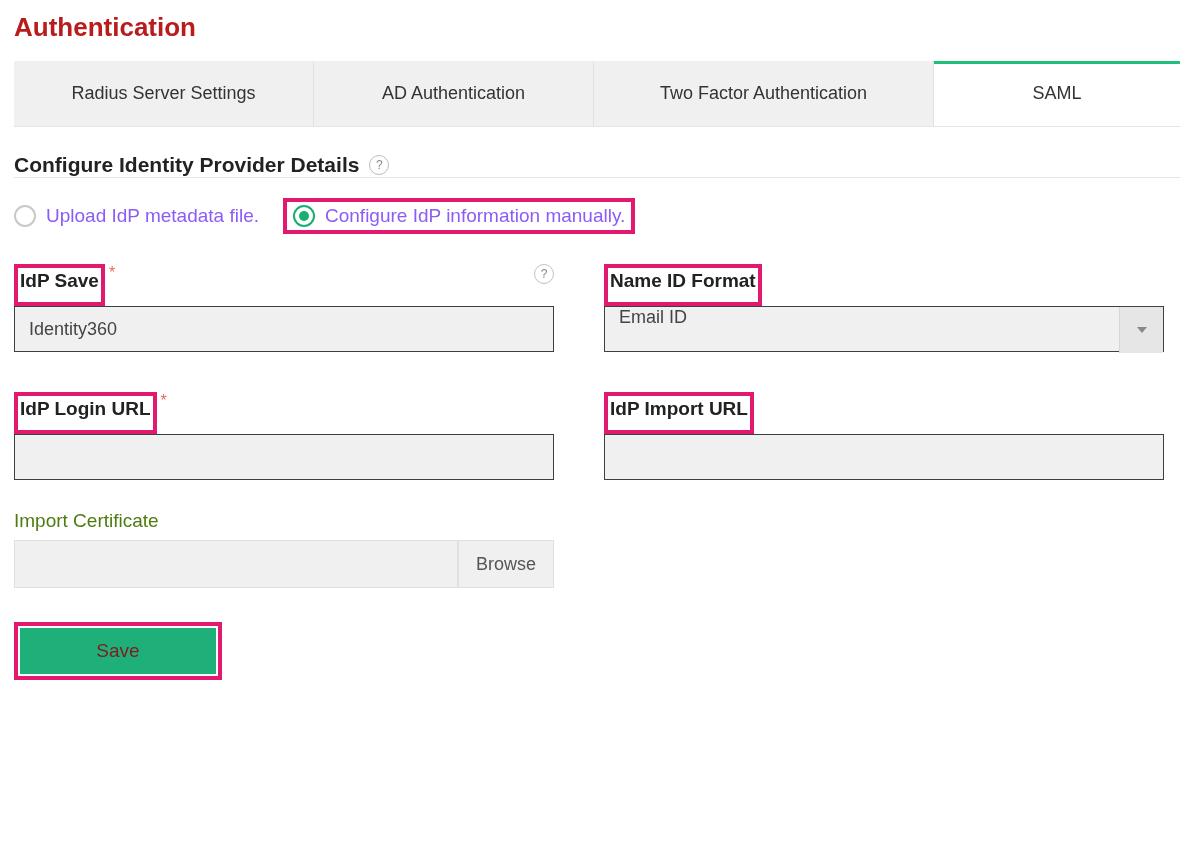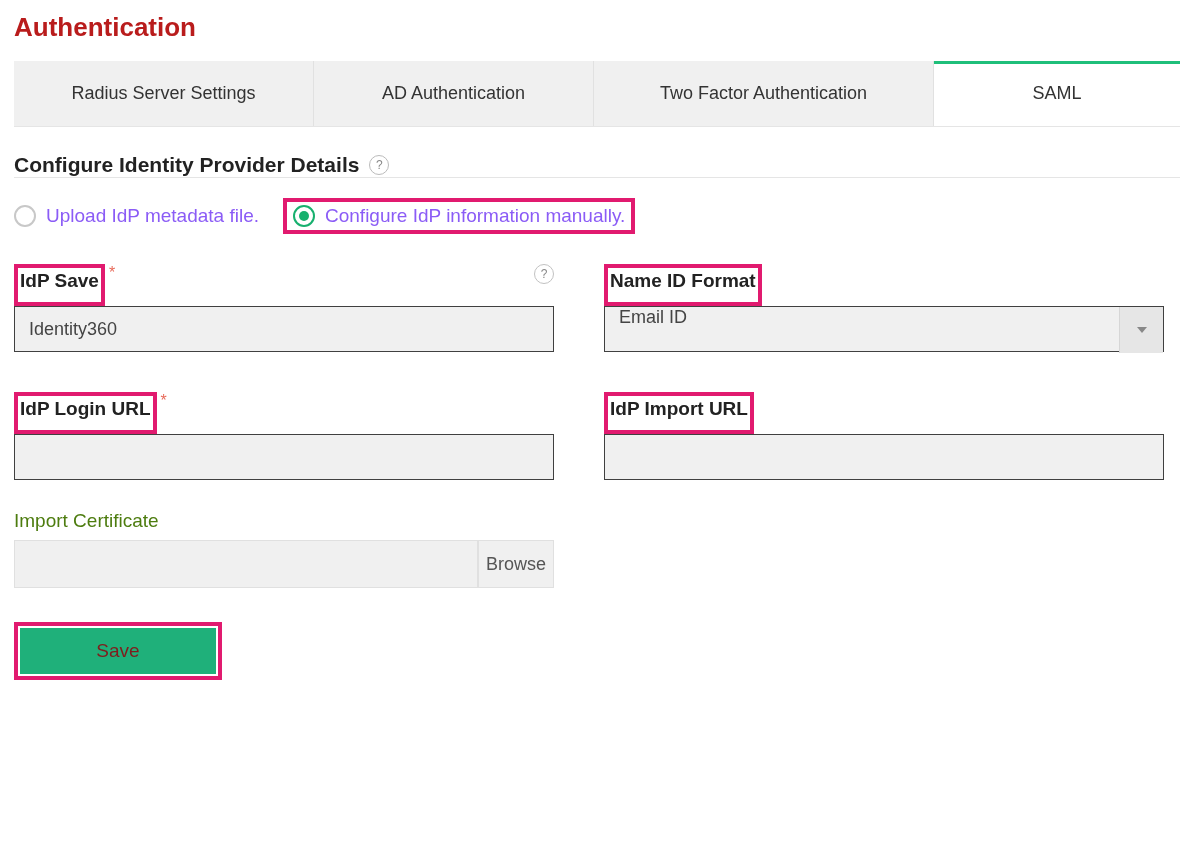--- a/index.html
+++ b/index.html
@@ -127,21 +127,21 @@
   }
   .select-caret::after{
     content:""; width:0;height:0;border-left:5px solid transparent;border-right:5px solid transparent;border-top:6px solid #888;
   }
   .row-spacer { height: 24px; }
   .cert-section { margin-top: 30px; width:540px;}
   .import-label { font-size:19px; color:#4d7c0f; margin:14px 0 8px 0;}
   .import-row { display:flex; width:100%; height:48px;}
   .import-input { flex:1; background:#f0f0f0; border:1px solid #e0e0e0;}
   .browse-btn {
-    width:76px; background:#f0f0f0; border:1px solid #e0e0e0;
+    width:96px; background:#f0f0f0; border:1px solid #e0e0e0;
     font-size:18px; color:#555; cursor:pointer;
   }
   .save-wrap { margin-top: 34px;}
   .save-btn {
     width:196px; height:46px; background:#1fb07a; border:none;
     color:#7f1d1d; font-size:19px; cursor:pointer;
   }
   .help-small {
     width: 20px; height: 20px; border-radius:50%; border:1px solid #c2c2c2;
     display:inline-flex; align-items:center; justify-content:center;

